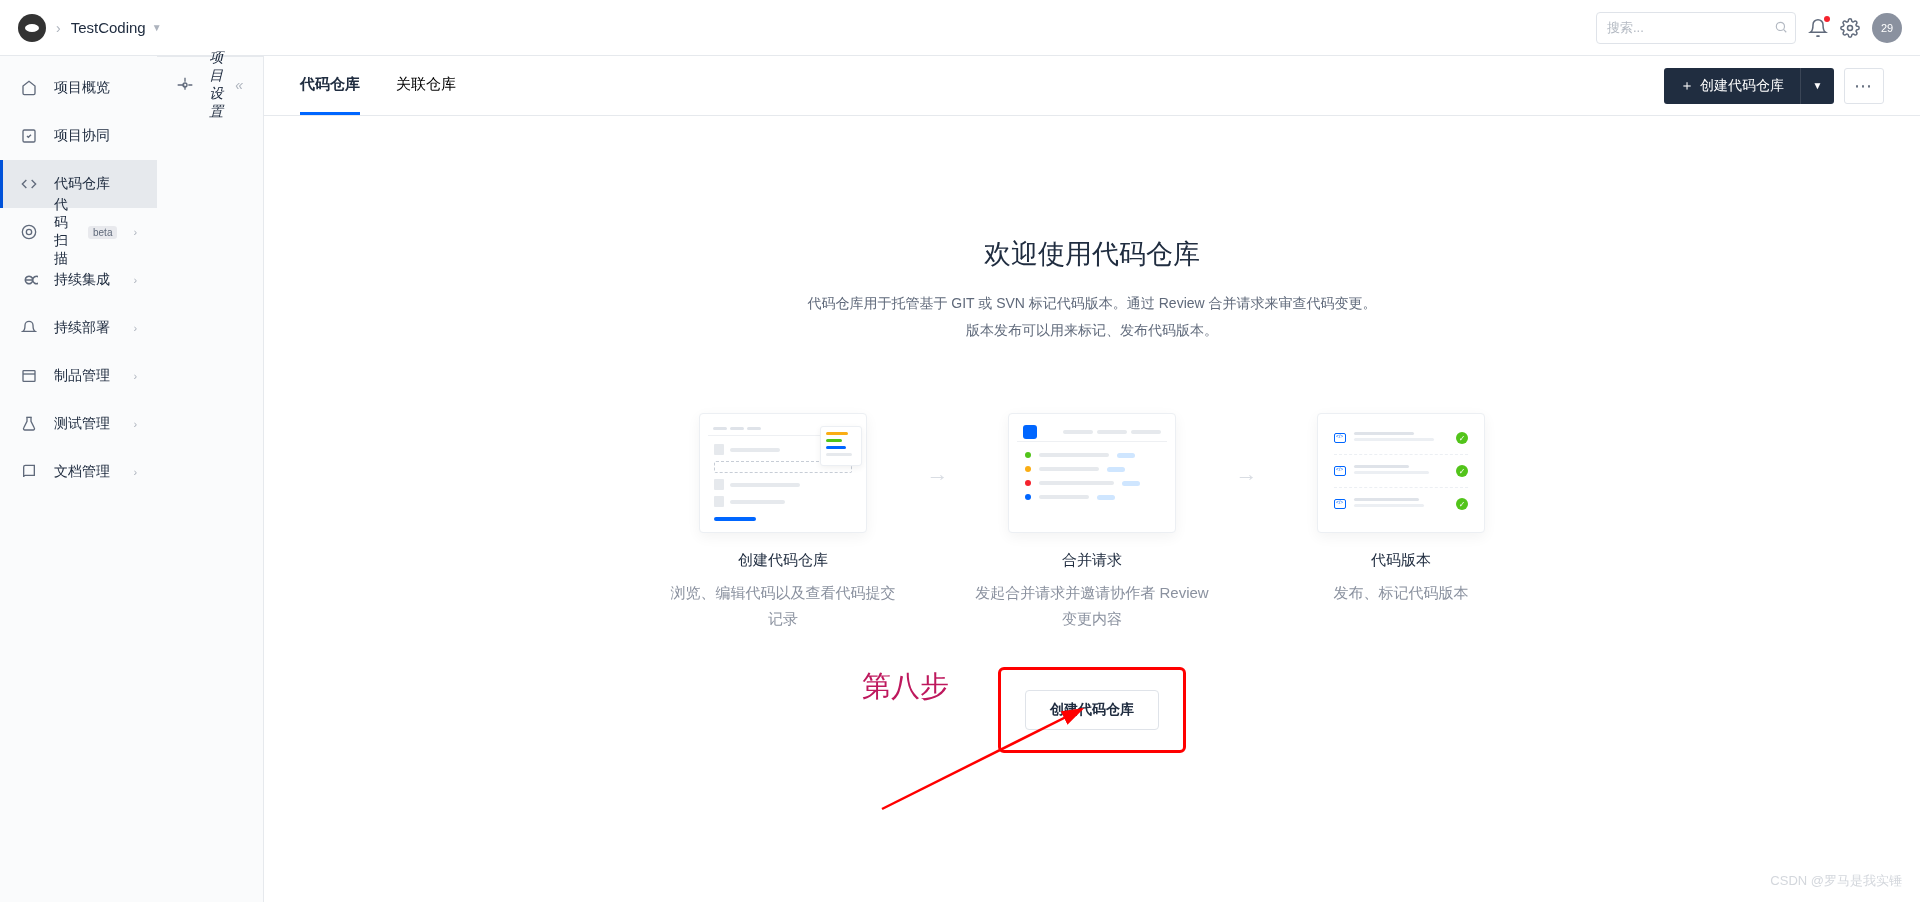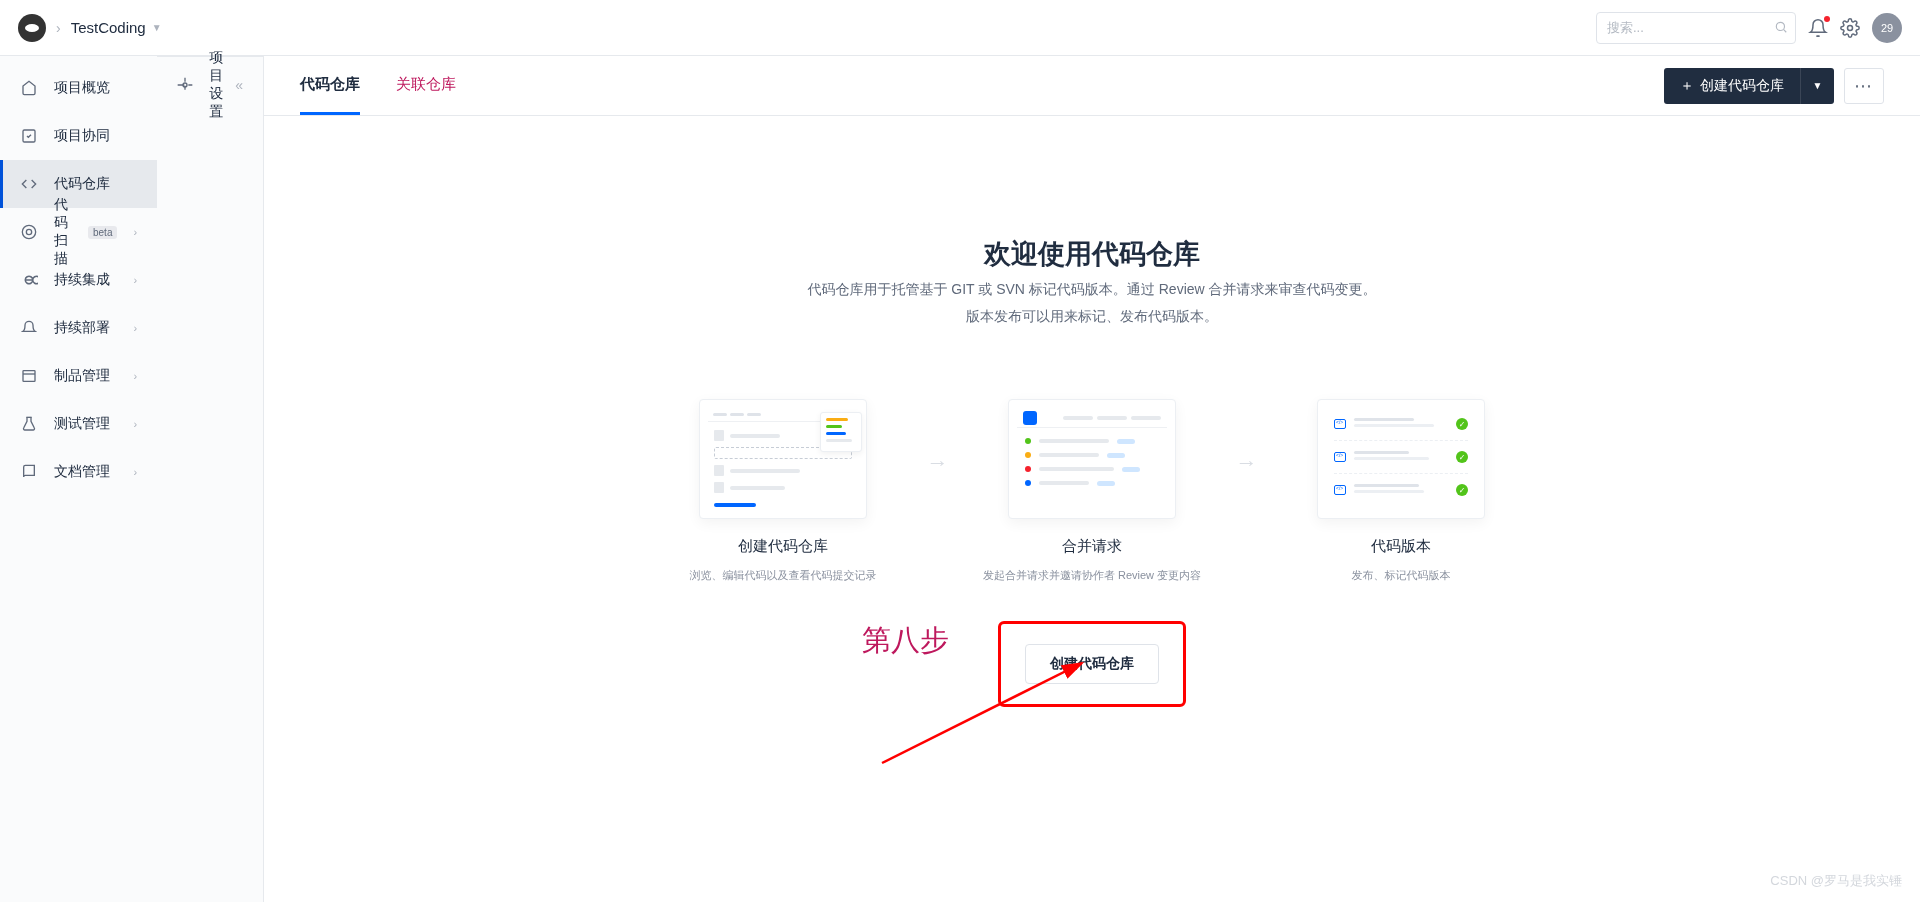--- a/index.html
+++ b/index.html
@@ -29,46 +29,46 @@
     
     .sidebar { width: 264px; background: #fafbfc; border-right: 1px solid #e6e9ed; display: flex; flex-direction: row; }
     .sidebar-nav { flex: 1; padding-top: 8px; }
     .sidebar-item { display: flex; align-items: center; height: 48px; padding: 0 20px; color: #202d40; font-size: 14px; cursor: pointer; position: relative; gap: 16px; }
     .sidebar-item.active { background: #e6e9ed; }
     .sidebar-item.active::before { content: ""; position: absolute; left: 0; top: 0; bottom: 0; width: 3px; background: #0052d9; }
     .sidebar-item .icon { width: 18px; color: #606a7b; display: inline-flex; align-items: center; justify-content: center; }
     .sidebar-item .label { flex: 1; }
     .sidebar-item .beta { background: #e8e9ed; color: #606a7b; font-size: 10px; padding: 1px 5px; border-radius: 3px; margin-left: 4px; }
     .sidebar-item .chev { color: #adb3bd; font-size: 11px; }
-    .sidebar-footer { border-top: 1px solid #e6e9ed; display: flex; align-items: center; height: 56px; padding: 0 20px; justify-content: space-between; }
+    .sidebar-footer { border-top: 1px solid #e6e9ed; display: flex; align-items: center; height: 56px; padding: 0 20px; justify-content: space-between; font-style: italic; }
     .settings-item { display: flex; align-items: center; gap: 16px; color: #202d40; font-size: 14px; cursor: pointer; }
     .settings-item .icon { color: #606a7b; }
     .collapse-btn { color: #adb3bd; cursor: pointer; font-size: 14px; }
     
     
     .main { flex: 1; display: flex; flex-direction: column; overflow: auto; }
     .tabs-bar { display: flex; align-items: center; justify-content: space-between; padding: 0 36px; border-bottom: 1px solid #e6e9ed; height: 60px; }
     .tabs { display: flex; gap: 36px; height: 100%; }
-    .tab { display: flex; align-items: center; font-size: 15px; color: #be185d; cursor: pointer; border-bottom: 3px solid transparent; font-weight: 400; }
+    .tab { display: flex; align-items: center; font-size: 15px; color: #000000; cursor: pointer; border-bottom: 3px solid transparent; font-weight: 400; }
     .tab.active { color: #202d40; border-bottom-color: #0066ff; font-weight: 600; }
     .btn-group { display: flex; }
     .btn-primary { background: #202d40; color: #fff; border: none; height: 36px; padding: 0 16px; font-size: 14px; cursor: pointer; display: flex; align-items: center; gap: 6px; border-radius: 3px 0 0 3px; }
     .btn-caret { background: #202d40; color: #fff; border: none; border-left: 1px solid #3a4556; height: 36px; width: 34px; cursor: pointer; border-radius: 0 3px 3px 0; font-size: 10px; }
     .btn-more { background: #fff; border: 1px solid #dfe3e9; height: 36px; width: 40px; margin-left: 10px; cursor: pointer; border-radius: 3px; color: #606a7b; font-size: 18px; letter-spacing: 2px; }
     
     
     .welcome { padding: 120px 40px 40px; text-align: center; position: relative; }
-    .welcome-title { font-size: 27px; font-weight: 700; color: #202d40; margin-bottom: 4px; }
+    .welcome-title { font-size: 27px; font-weight: 400; color: #202d40; margin-bottom: 18px; }
     .welcome-desc { font-size: 14px; color: #606a7b; line-height: 1.9; }
     
     .features { display: flex; justify-content: center; align-items: flex-start; gap: 26px; margin-top: 70px; }
     .feature { width: 235px; }
     .feature-illus { width: 168px; height: 120px; margin: 0 auto 18px; background: #fff; border: 1px solid #eceff3; border-radius: 4px; box-shadow: 0 4px 14px rgba(0,0,0,0.05); padding: 8px; position: relative; }
     .feature-title { font-size: 15px; color: #202d40; margin-bottom: 10px; }
-    .feature-desc { font-size: 11px; color: #8a919f; line-height: 1.7; }
+    .feature-desc { font-size: 15px; color: #8a919f; line-height: 1.7; }
     .arrow { color: #d9dde3; font-size: 22px; margin-top: 48px; }
     
     
     .il1-top { height: 14px; background: #fff; border-bottom: 1px solid #eef0f3; display:flex; align-items:center; gap:3px; padding:0 5px;}
     .il1-top span{display:inline-block;width:14px;height:3px;background:#dfe3e9;border-radius:2px;}
     .il1-body { padding: 8px 6px; }
     .il1-line { display: flex; align-items: center; gap: 6px; margin-bottom: 6px; }
     .il1-file { width: 10px; height: 11px; background: #e6e9ed; border-radius: 1px; }
     .il1-bar { height: 4px; background: #e6e9ed; border-radius: 2px; }
     .il1-dotted { border: 1px dashed #c7cdd6; height: 12px; border-radius: 2px; margin: 6px 0; }

